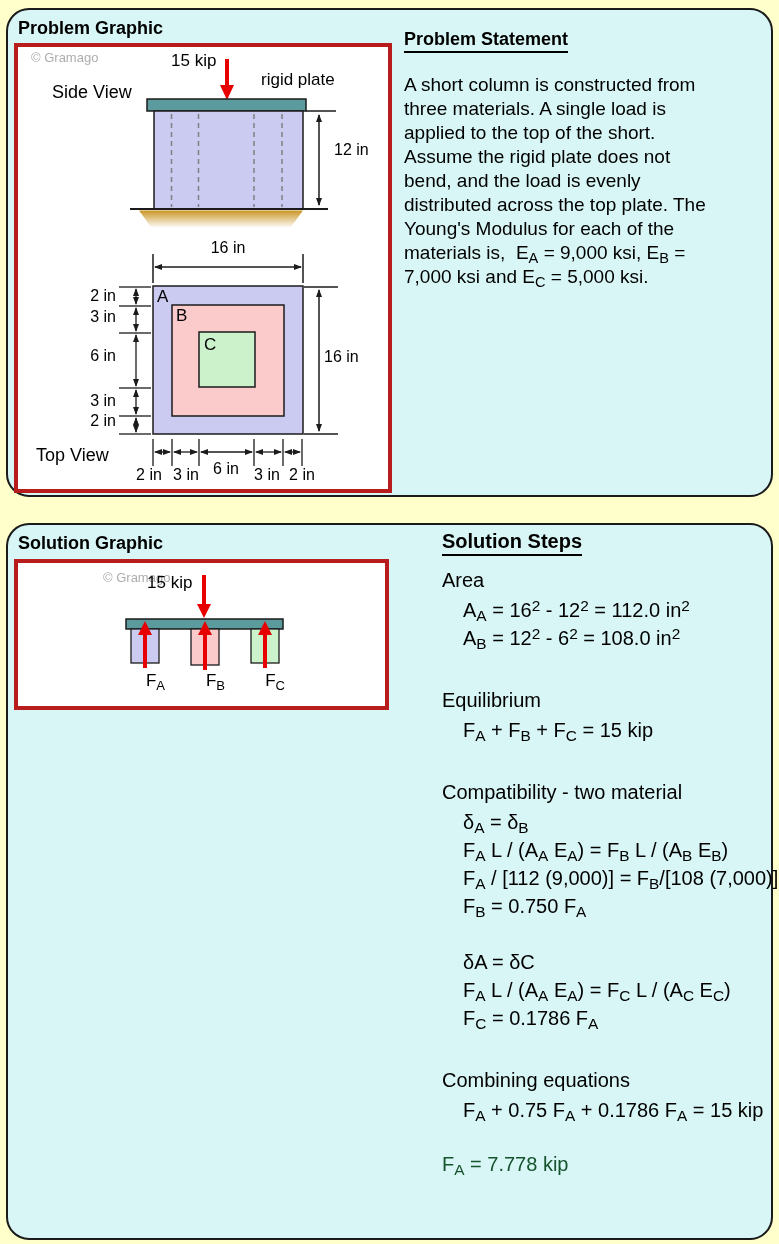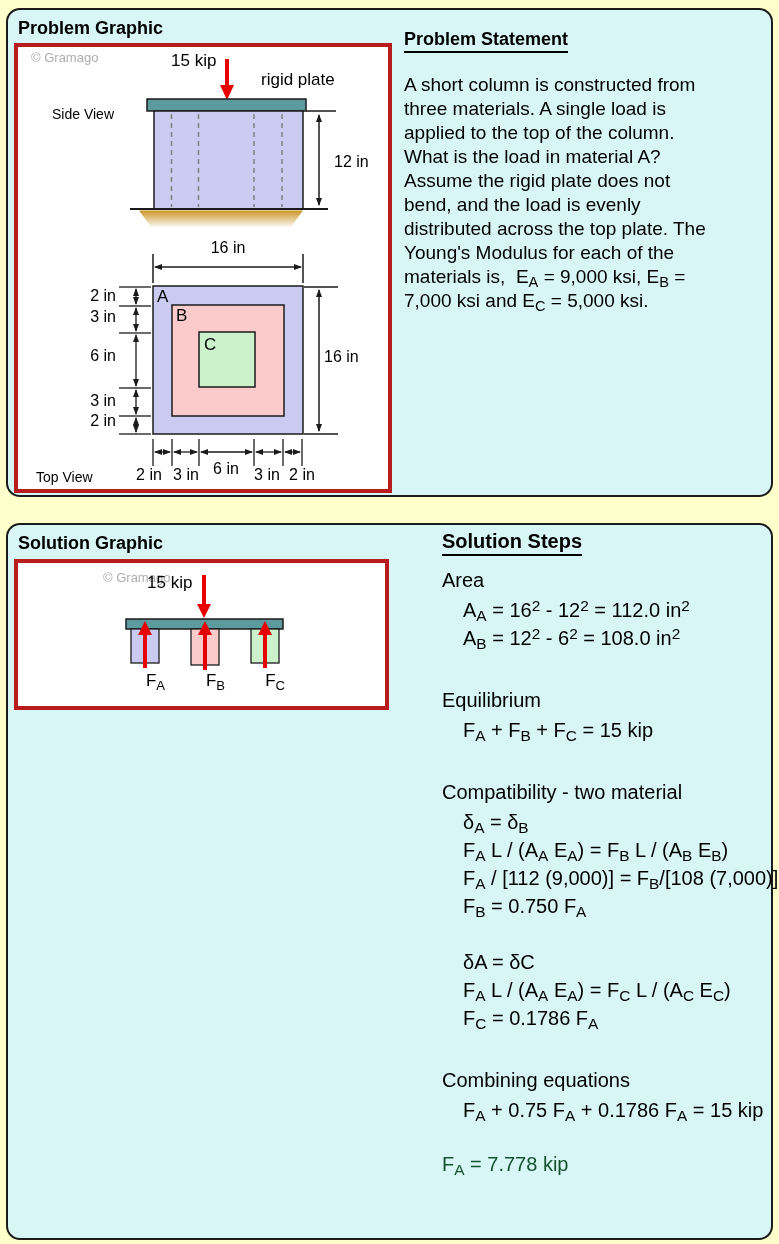--- a/index.html
+++ b/index.html
@@ -1,27 +1,27 @@
 <!DOCTYPE html>
 <html><head>
 <meta charset="utf-8">
 <style>
   html,body{margin:0;padding:0;background:#FFFFCC;}
   .page{position:relative;width:779px;height:1244px;background:#FFFFCC;overflow:hidden;
         font-family:"Liberation Sans","DejaVu Sans",sans-serif;color:#000;}
   .panel{position:absolute;left:6px;width:763px;background:#D9F6F6;
-         border:2px solid #1b1b1b;border-radius:14px;}
+         border:2px solid #1b1b1b;border-radius:23px;}
   #panel1{top:8px;height:485px;}
   #panel2{top:523px;height:713px;}
   .panel-title{position:absolute;left:10px;top:8px;font-size:18px;font-weight:bold;}
   .gbox{position:absolute;background:#fff;border:4px solid #b91c1c;}
   #pgbox{left:6px;top:33px;width:370px;height:442px;}
   #sgbox{left:6px;top:34px;width:367px;height:143px;}
   .glabel{position:absolute;font-size:16px;white-space:nowrap;}
-  .view-label{font-size:14px;margin-top:24px;}
+  .view-label{font-size:18px;}
   .mat-label{font-size:17px;}
   .watermark{font-size:13px;color:#ADADAD;}
   .dim-r{text-align:right;width:43px;}
   .dim-c{text-align:center;width:44px;}
   .force-label{text-align:right;width:40px;font-size:17px;}
   
   .statement{position:absolute;left:396px;top:8px;width:372px;margin-top:11px;}
   .sec-title{display:inline-block;font-size:18px;font-weight:bold;
              border-bottom:2px solid #000;padding-bottom:2px;line-height:20px;}
   .pbody{position:absolute;left:0;top:44px;width:372px;}
@@ -118,21 +118,21 @@
             <line x1="267" y1="405" x2="282" y2="405" marker-start="url(#ah)" marker-end="url(#ah)"></line>
           </g>
         </g>
       </svg>
 
       
       <div class="glabel watermark" style="left:13px;top:3px">© Gramago</div>
       <div class="glabel" style="left:153px;top:4px;font-size:17px">15 kip</div>
       <div class="glabel" style="left:243px;top:23px;font-size:17px">rigid plate</div>
       <div class="glabel view-label" style="left:34px;top:35px">Side View</div>
-      <div class="glabel" style="left:316px;top:106px">12 in</div>
+      <div class="glabel" style="left:316px;top:94px">12 in</div>
 
       <div class="glabel dim-c" style="left:188px;top:192px">16 in</div>
       <div class="glabel mat-label" style="left:139px;top:240px">A</div>
       <div class="glabel mat-label" style="left:158px;top:259px">B</div>
       <div class="glabel mat-label" style="left:186px;top:288px">C</div>
 
       <div class="glabel dim-r" style="left:55px;top:240px">2 in</div>
       <div class="glabel dim-r" style="left:55px;top:261px">3 in</div>
       <div class="glabel dim-r" style="left:55px;top:300px">6 in</div>
       <div class="glabel dim-r" style="left:55px;top:345px">3 in</div>
@@ -147,22 +147,21 @@
       <div class="glabel dim-c" style="left:262px;top:419px">2 in</div>
 
       <div class="glabel view-label" style="left:18px;top:398px">Top View</div>
     </div>
 
     <div class="statement">
       <span class="sec-title">Problem Statement</span>
       <div class="pbody">
         <div class="pline">A short column is constructed from</div>
         <div class="pline">three materials. A single load is</div>
-        <div class="pline">applied to the top of the column.</div>
-        <div class="pline">What is the load in material A?</div>
+        <div class="pline">applied to the top of the short.</div>
         <div class="pline">Assume the rigid plate does not</div>
         <div class="pline">bend, and the load is evenly</div>
         <div class="pline">distributed across the top plate. The</div>
         <div class="pline">Young's Modulus for each of the</div>
         <div class="pline">materials is,&nbsp; E<sub>A</sub> = 9,000 ksi, E<sub>B</sub> =</div>
         <div class="pline">7,000 ksi and E<sub>C</sub> = 5,000 ksi.</div>
       </div>
     </div>
   </section>
 

